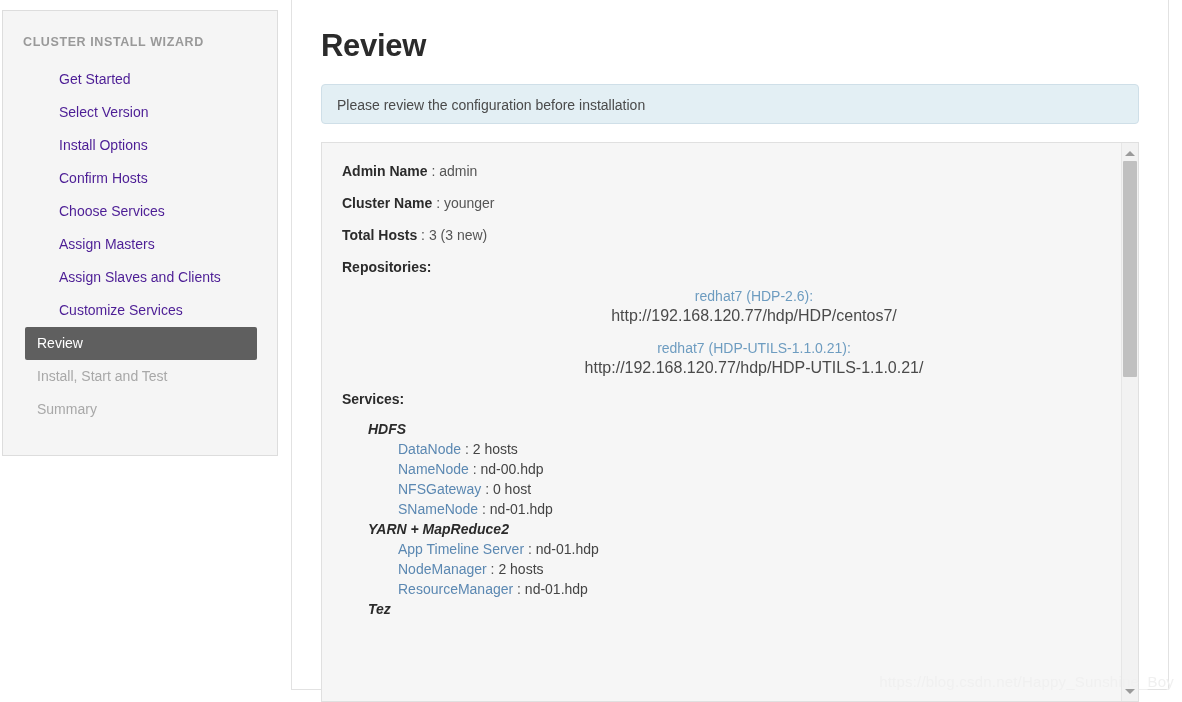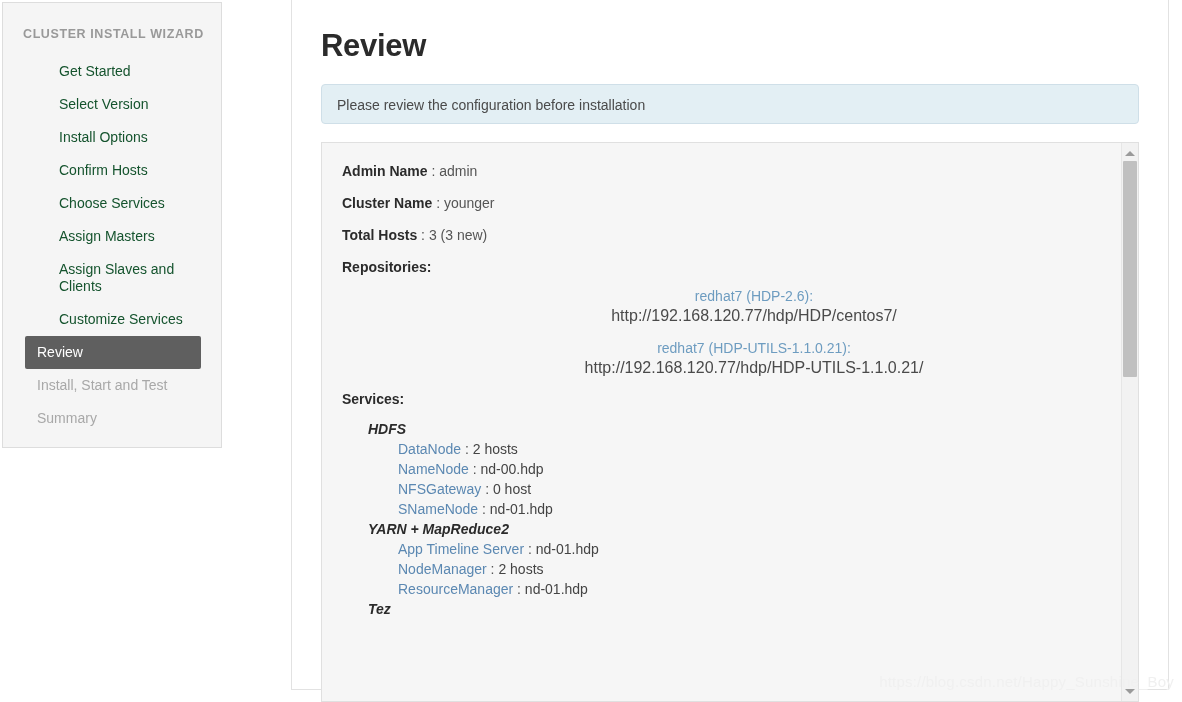--- a/index.html
+++ b/index.html
@@ -17,22 +17,22 @@
     position: relative;
     width: 1182px;
     height: 702px;
     background: #ffffff;
   }
 
   
   .sidebar {
     position: absolute;
     left: 2px;
-    top: 2px;
-    width: 220px;
+    top: 10px;
+    width: 276px;
     height: 446px;
     background: #f5f5f5;
     border: 1px solid #dddddd;
     box-sizing: border-box;
     padding-top: 24px;
   }
 
   .sidebar-title {
     font-size: 12.5px;
     letter-spacing: 0.6px;
@@ -44,21 +44,21 @@
   }
 
   .nav-list {
     list-style: none;
     margin: 0;
     padding: 0;
   }
 
   .nav-item {
     font-size: 14px;
-    color: #14532d;
+    color: #4c1d95;
     padding: 8px 10px 8px 34px;
     line-height: 17px;
     cursor: pointer;
     margin: 0 20px 0 22px;
     box-sizing: border-box;
   }
 
   .nav-item.active {
     background: #5f5f5f;
     color: #ffffff;

